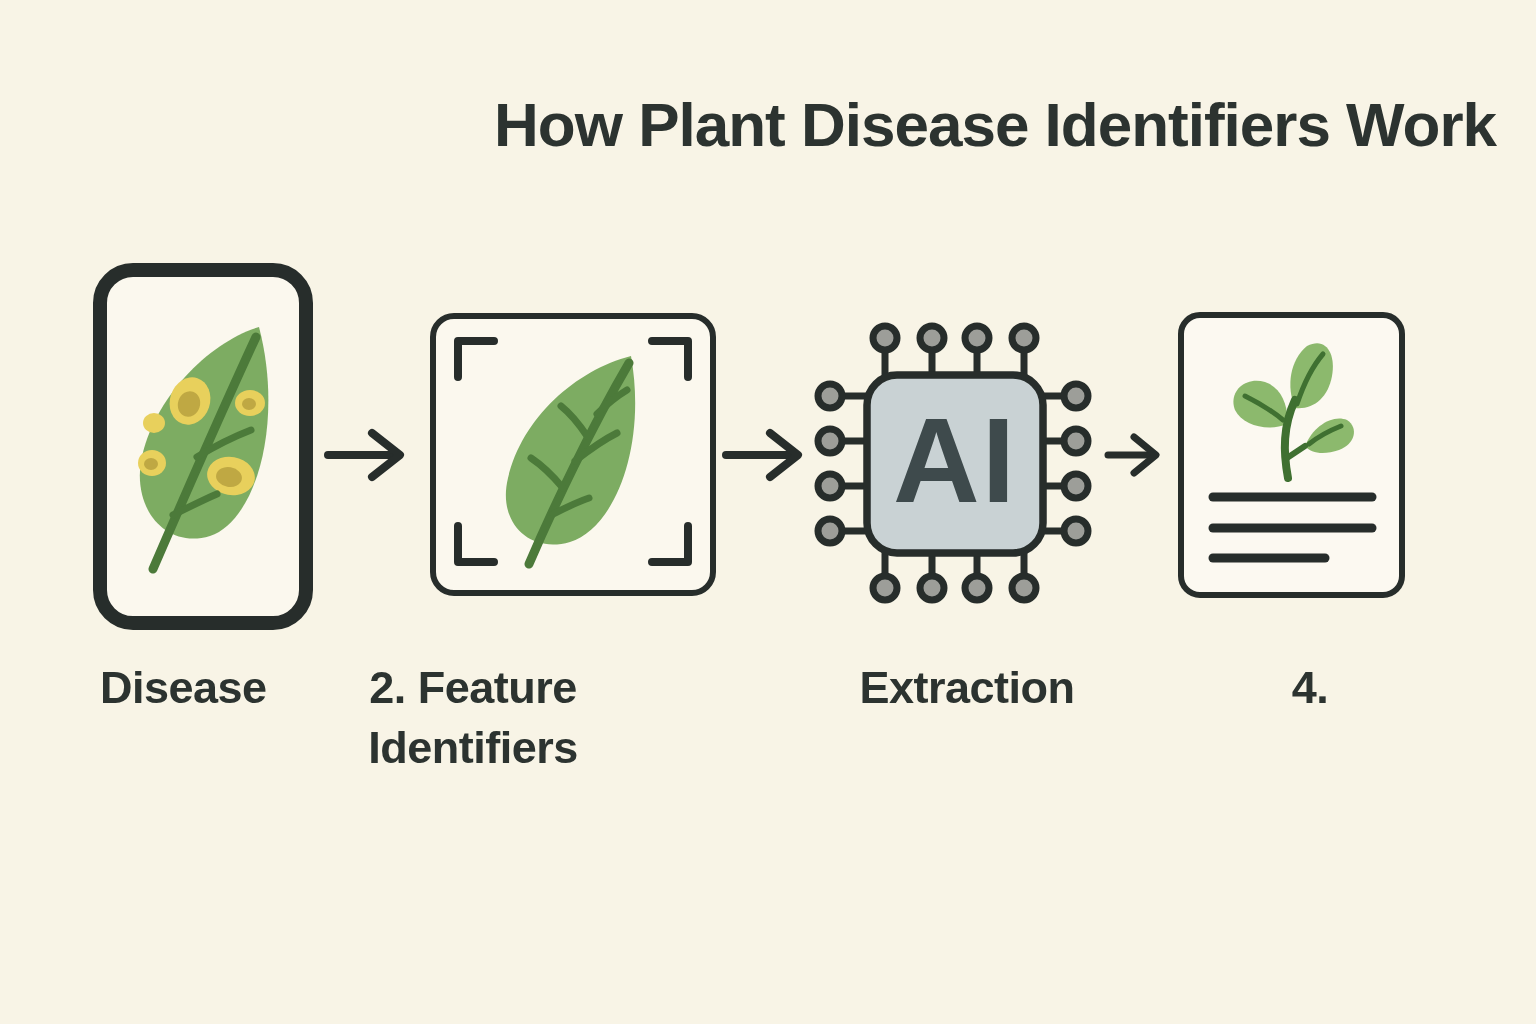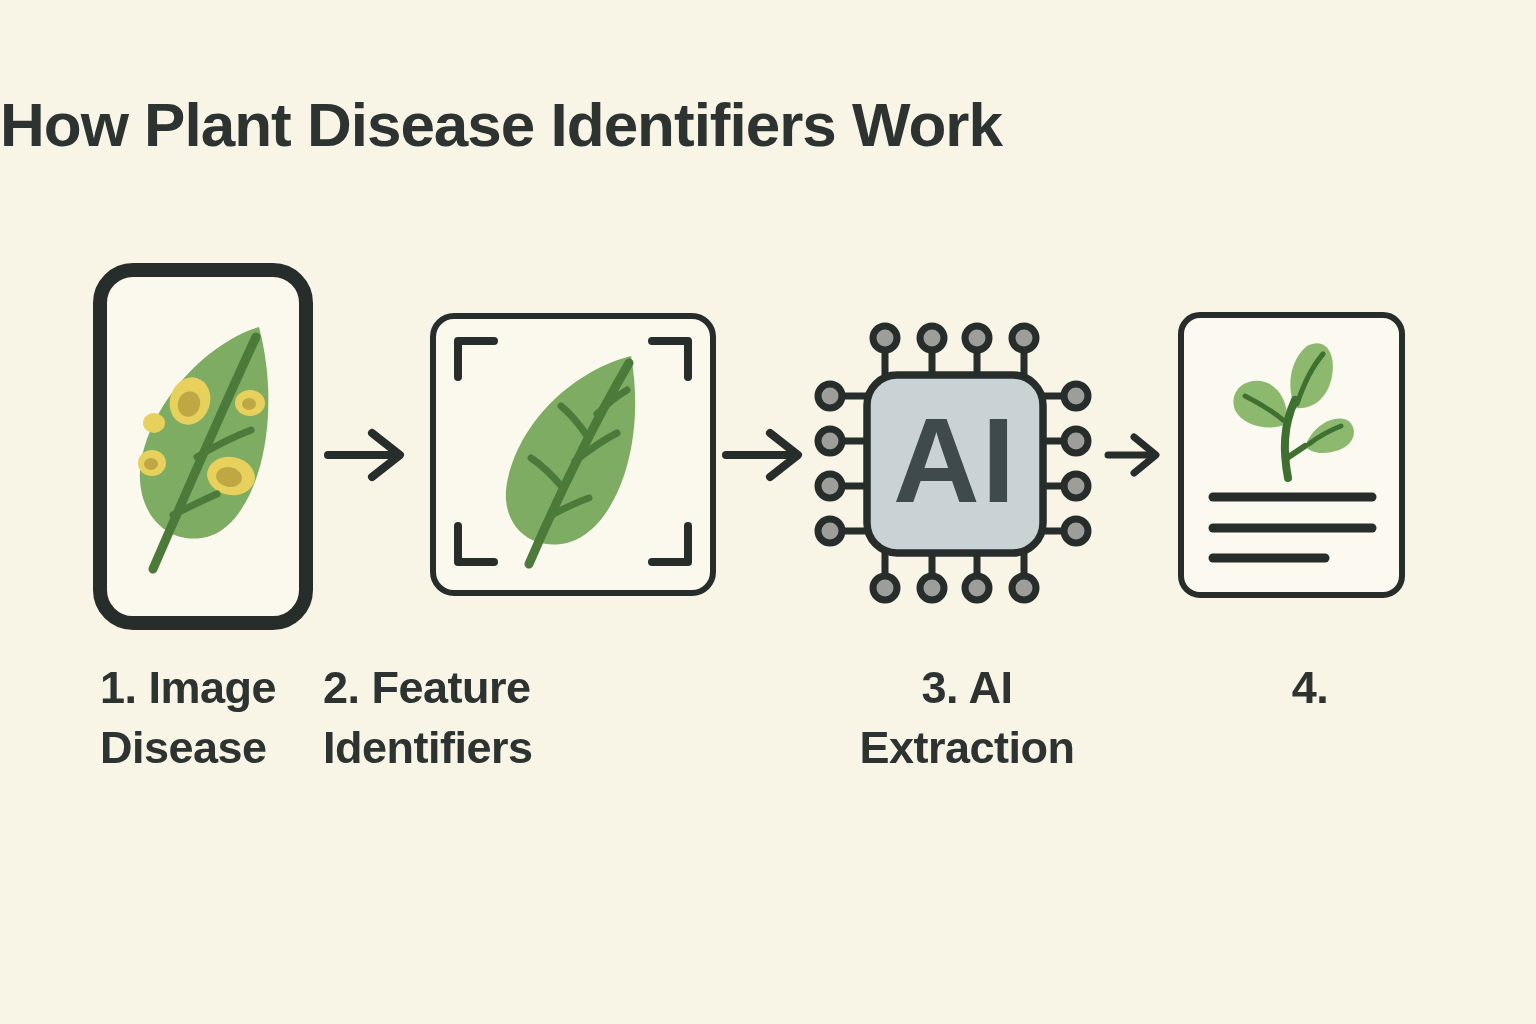--- a/index.html
+++ b/index.html
@@ -22,21 +22,21 @@
   html,body{width:1536px;height:1024px;}
   body{
     background:var(--background);
     font-family:"Liberation Sans","DejaVu Sans",sans-serif;
     overflow:hidden;
   }
   .canvas{position:relative;width:1536px;height:1024px;background:var(--background);}
 
   .title{
     position:absolute;top:90px;left:0;width:1496px;
-    text-align:left;
+    text-align:right;
     font-size:62px;font-weight:700;color:var(--text);
     letter-spacing:-1px;line-height:70px;
   }
 
   .panel{position:absolute;background:var(--panel);}
   .phone{
     left:93px;top:263px;width:220px;height:367px;
     border:14px solid var(--ink);border-radius:40px;
   }
   .scanbox{
@@ -58,21 +58,21 @@
   .arrow-3{left:1104px;top:431px;}
   .arrow path{stroke:var(--ink);stroke-width:8;fill:none;stroke-linecap:round;stroke-linejoin:round;}
   .arrow-3 path{stroke-width:7;}
 
   .step-label{
     position:absolute;top:658px;
     font-size:45px;font-weight:700;color:var(--text);
     line-height:60px;letter-spacing:-0.5px;
   }
   .label-1{left:100px;text-align:left;}
-  .label-2{left:323px;width:300px;}
+  .label-2{left:323px;width:300px;text-align:center;}
   .label-3{left:817px;width:300px;text-align:center;}
   .label-4{left:1130px;width:360px;text-align:center;}
   .label-4 .line2{
     display:inline-block;transform:scaleX(0.80);transform-origin:50% 50%;
     letter-spacing:-1px;white-space:nowrap;
   }
 
   
   .leaf-body{fill:var(--leaf-green);}
   .leaf-vein{stroke:var(--leaf-vein);fill:none;stroke-linecap:round;}
@@ -197,28 +197,26 @@
       <path class="sprout-vein" stroke-width="5" d="M99,102 C87,92 73,84 61,78"></path>
       <path class="sprout-vein" stroke-width="5" d="M125,126 C135,118 147,112 157,108"></path>
       <path class="sprout-vein" stroke-width="6" d="M103,140 C109,136 115,132 121,128"></path>
       <line class="doc-line" x1="29" y1="179" x2="188" y2="179"></line>
       <line class="doc-line" x1="29" y1="210" x2="188" y2="210"></line>
       <line class="doc-line" x1="29" y1="240" x2="141" y2="240"></line>
     </svg>
   </div>
 
   <div class="step-label label-1">
-    <div class="line1">1. Image</div>
     <div class="line2">Disease</div>
   </div>
   <div class="step-label label-2">
     <div class="line1">2. Feature</div>
     <div class="line2">Identifiers</div>
   </div>
   <div class="step-label label-3">
-    <div class="line1">3. AI</div>
     <div class="line2">Extraction</div>
   </div>
   <div class="step-label label-4">
     <div class="line1">4.</div>
   </div>
 
 </div>
 
 </body></html>

